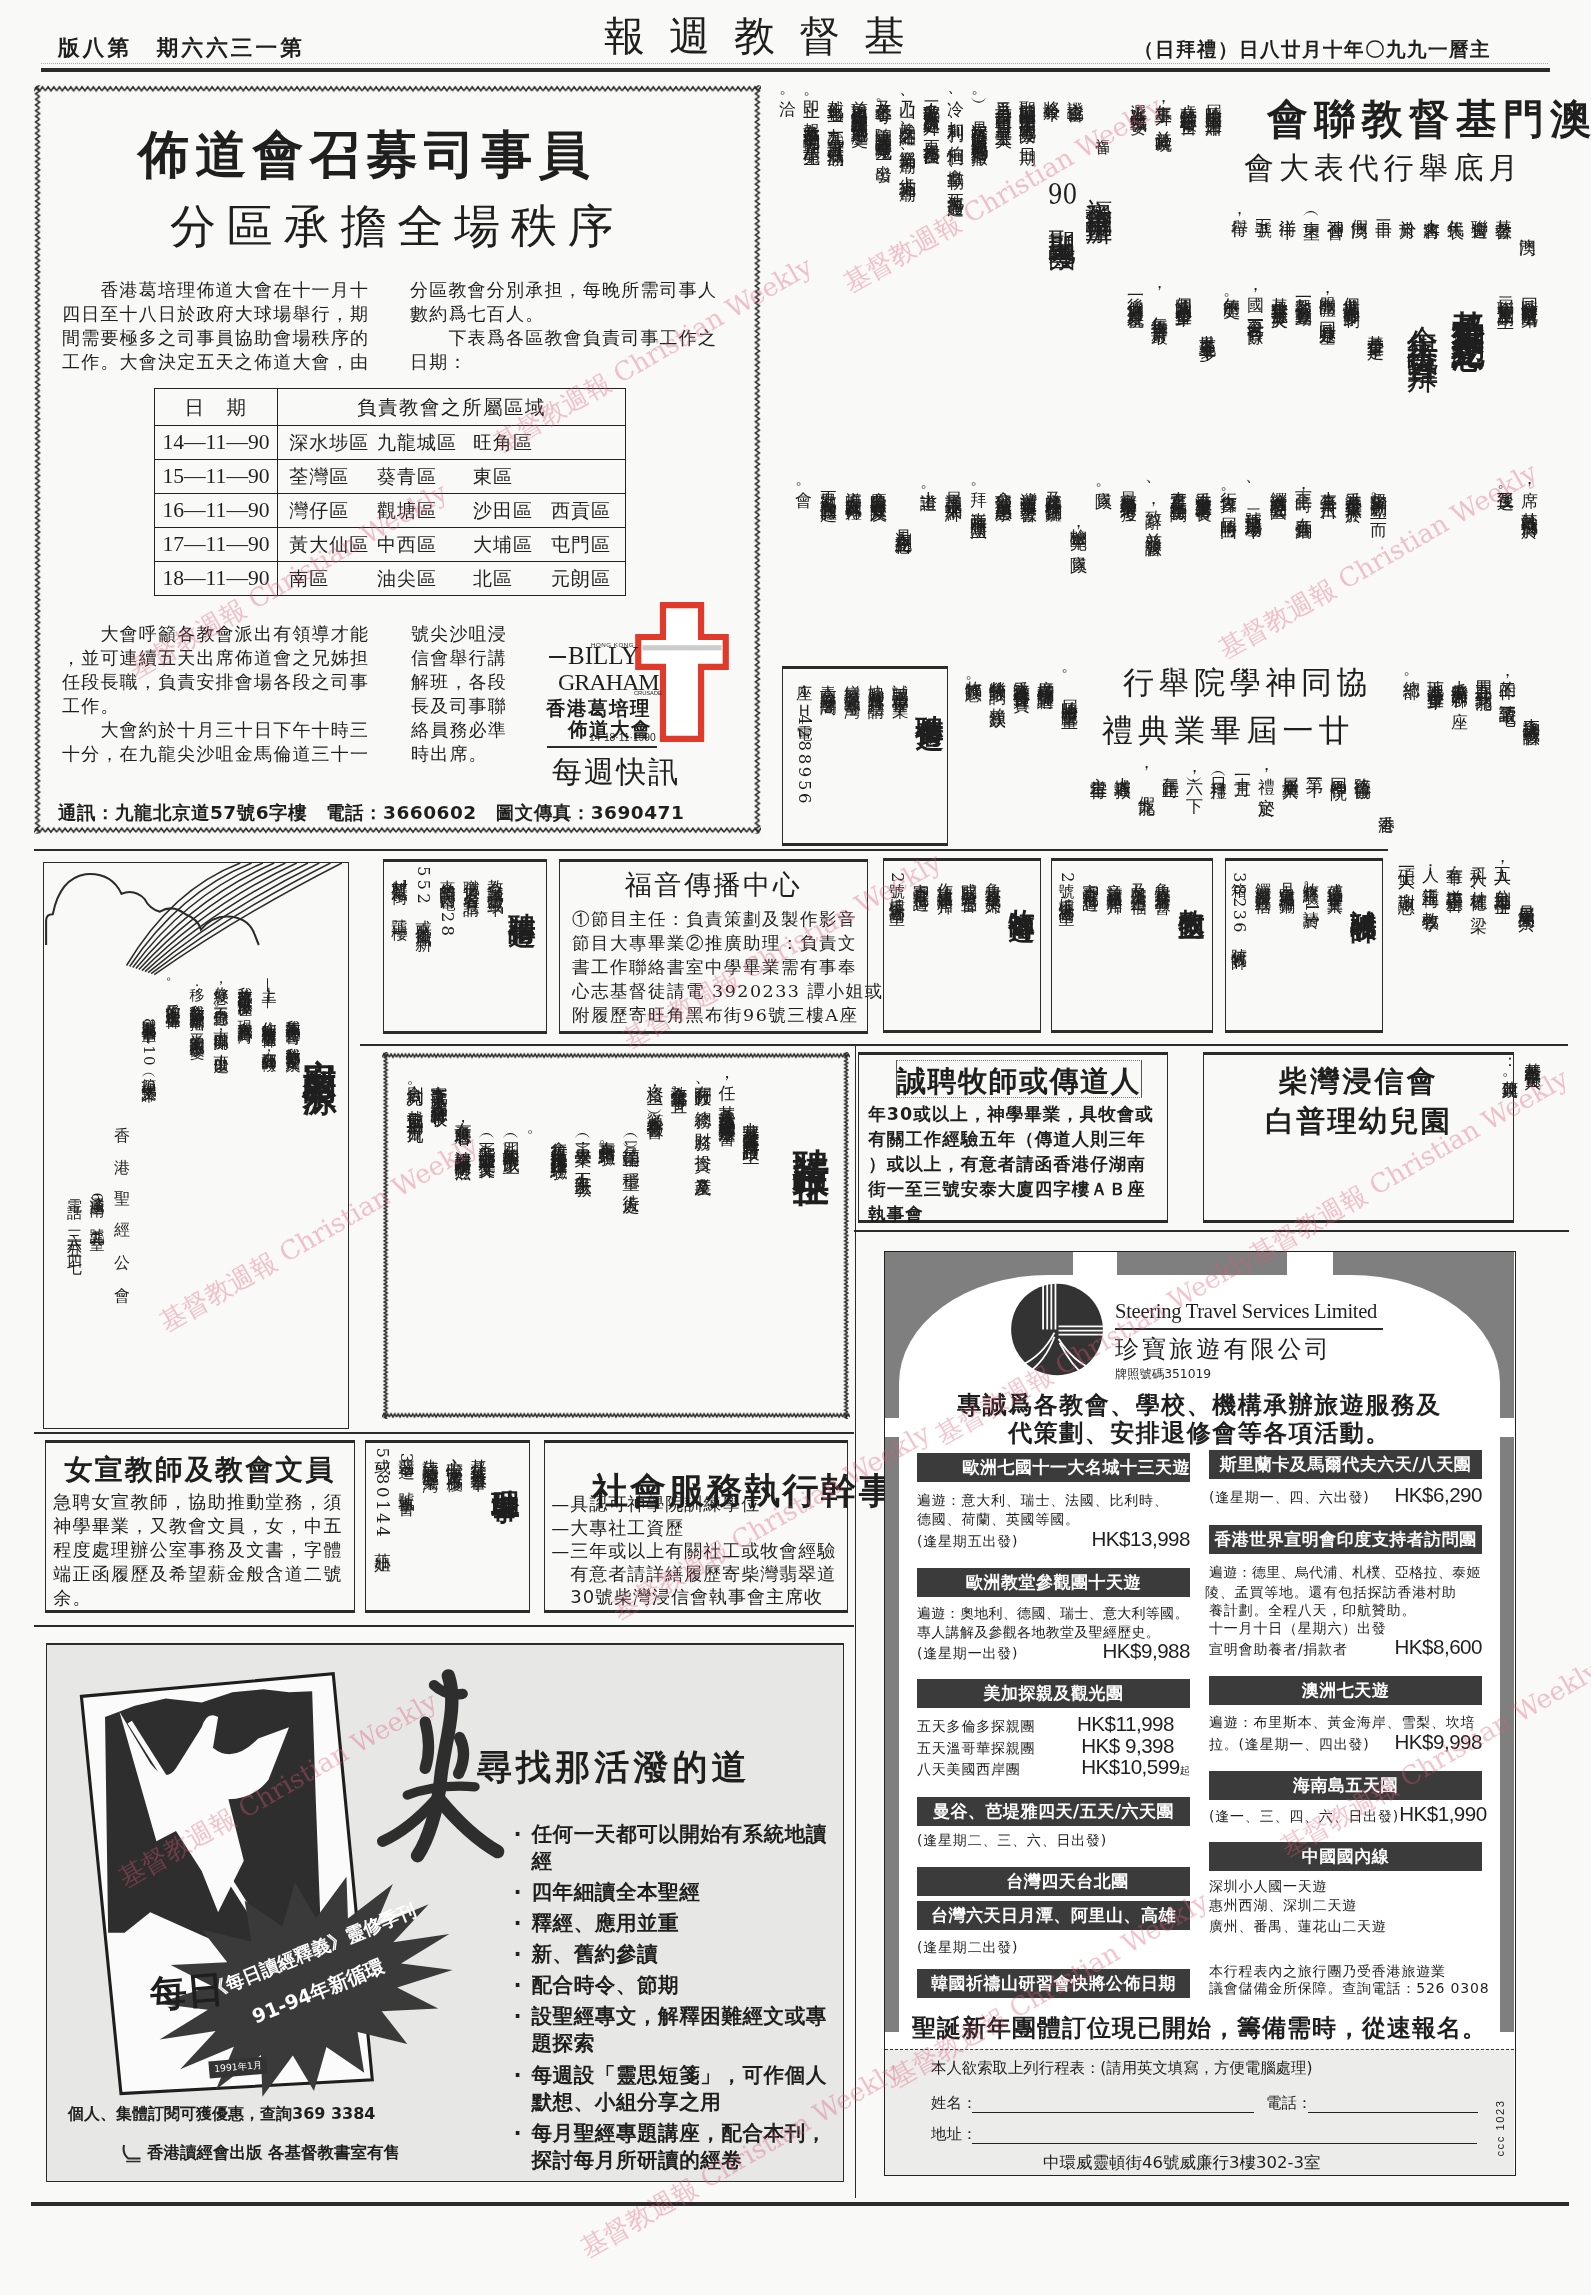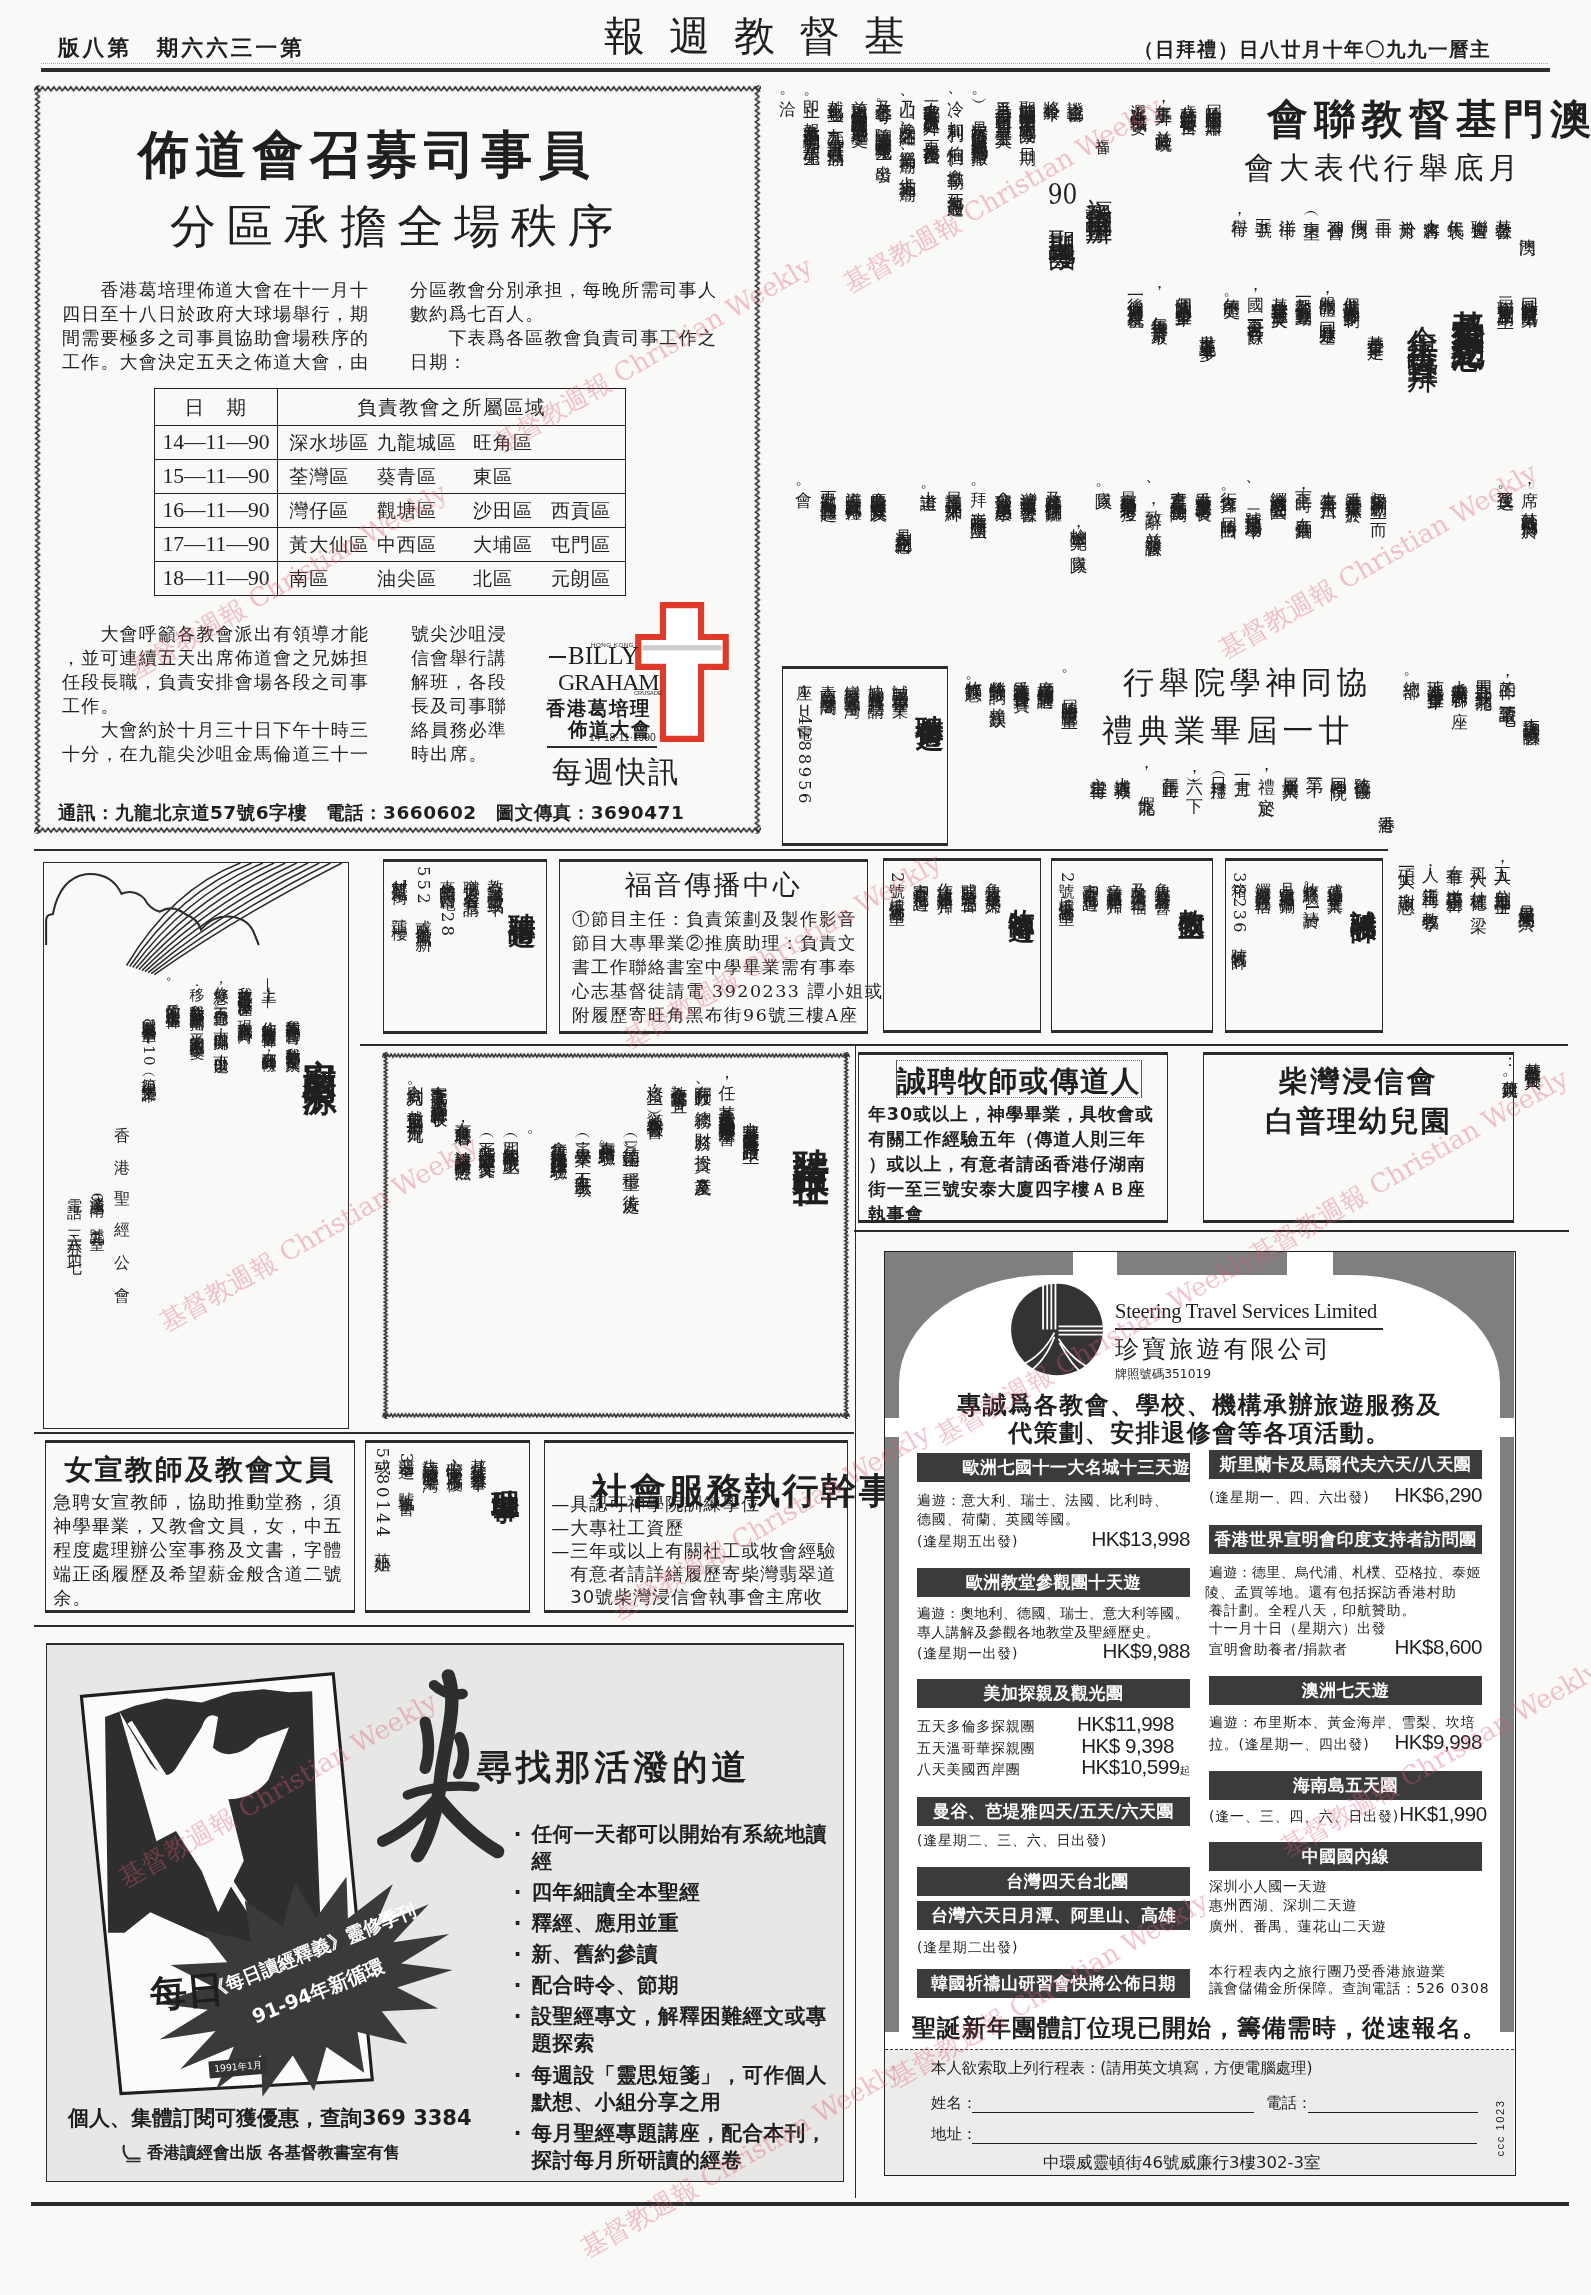--- a/index.html
+++ b/index.html
@@ -435,21 +435,21 @@
     <div class="bullet">釋經、應用並重</div>
     <div class="bullet">新、舊約參讀</div>
     <div class="bullet">配合時令、節期</div>
     <div class="bullet">設聖經專文，解釋困難經文或專
 題探索</div>
     <div class="bullet">每週設「靈思短箋」，可作個人
 默想、小組分享之用</div>
     <div class="bullet">每月聖經專題講座，配合本刊，
 探討每月所研讀的經卷</div>
   </div>
-  <div class="a sans" style="left:21px;top:459px;font-size:21px;font-weight:bold;white-space:nowrap;">個人、集體訂閱可獲優惠，查詢369 3384</div>
+  <div class="a sans" style="left:21px;top:459px;font-size:16px;font-weight:bold;white-space:nowrap;">個人、集體訂閱可獲優惠，查詢369 3384</div>
   <svg class="a" style="left:74px;top:498px;" width="21.6" height="20.6" viewBox="0 0 42 40">
       <path d="M6,4 Q2,20 14,30 L38,30" fill="none" stroke="#2b2b2b" stroke-width="4"></path>
       <path d="M10,36 L38,36" stroke="#2b2b2b" stroke-width="3"></path>
     </svg>
   <div class="a sans" style="left:100px;top:497px;font-size:16.5px;font-weight:bold;white-space:nowrap;">香港讀經會出版</div>
   <div class="a sans" style="left:221px;top:497px;font-size:16.5px;font-weight:bold;white-space:nowrap;">各基督教書室有售</div>
 </div>
 
 <div class="a" style="left:884px;top:1251px;width:632px;height:925px;border:1.5px solid #222;background:#fff;overflow:hidden;">
   <div class="a" style="left:0;top:0;width:629px;height:780px;background:#7f7f7f;">

